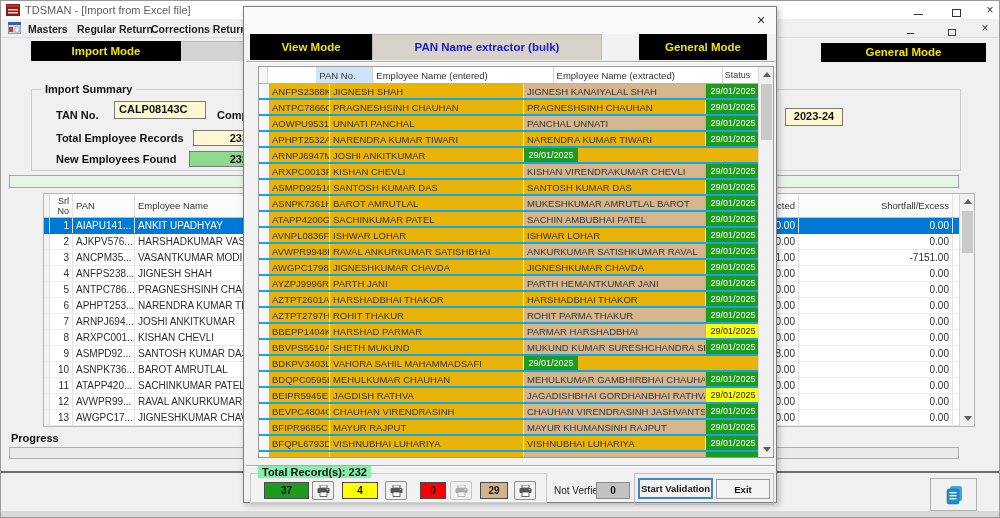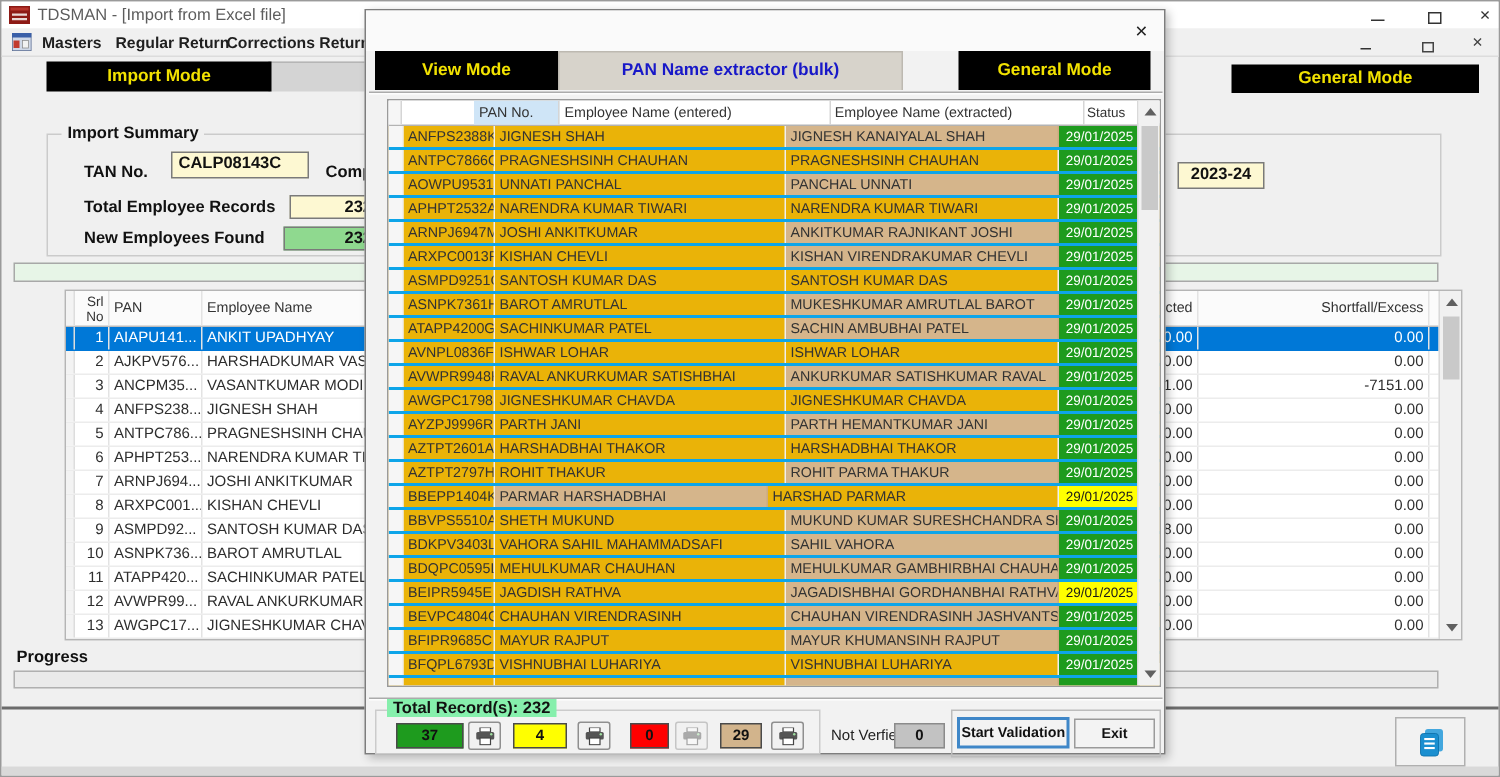--- a/index.html
+++ b/index.html
@@ -349,21 +349,20 @@
             <div class="mcell m-ind"></div>
             <div class="mcell m-pan">APHPT2532A</div>
             <div class="mcell m-ent">NARENDRA KUMAR TIWARI</div>
             <div class="mcell m-ext">NARENDRA KUMAR TIWARI</div>
             <div class="mcell m-status green">29/01/2025</div>
           </div>
           <div class="mrow">
             <div class="mcell m-ind"></div>
             <div class="mcell m-pan">ARNPJ6947M</div>
             <div class="mcell m-ent">JOSHI ANKITKUMAR</div>
-            <div class="mcell m-ext tan">ANKITKUMAR RAJNIKANT JOSHI</div>
             <div class="mcell m-status green">29/01/2025</div>
           </div>
           <div class="mrow">
             <div class="mcell m-ind"></div>
             <div class="mcell m-pan">ARXPC0013F</div>
             <div class="mcell m-ent">KISHAN CHEVLI</div>
             <div class="mcell m-ext tan">KISHAN VIRENDRAKUMAR CHEVLI</div>
             <div class="mcell m-status green">29/01/2025</div>
           </div>
           <div class="mrow">
@@ -425,36 +424,35 @@
           <div class="mrow">
             <div class="mcell m-ind"></div>
             <div class="mcell m-pan">AZTPT2797H</div>
             <div class="mcell m-ent">ROHIT THAKUR</div>
             <div class="mcell m-ext tan">ROHIT PARMA THAKUR</div>
             <div class="mcell m-status green">29/01/2025</div>
           </div>
           <div class="mrow">
             <div class="mcell m-ind"></div>
             <div class="mcell m-pan">BBEPP1404K</div>
+            <div class="mcell m-ent">HARSHAD PARMAR</div>
             <div class="mcell m-ext tan">PARMAR HARSHADBHAI</div>
-            <div class="mcell m-ent">HARSHAD PARMAR</div>
             <div class="mcell m-status yellow">29/01/2025</div>
           </div>
           <div class="mrow">
             <div class="mcell m-ind"></div>
             <div class="mcell m-pan">BBVPS5510A</div>
             <div class="mcell m-ent">SHETH MUKUND</div>
             <div class="mcell m-ext tan">MUKUND KUMAR SURESHCHANDRA SHETH</div>
             <div class="mcell m-status green">29/01/2025</div>
           </div>
           <div class="mrow">
             <div class="mcell m-ind"></div>
             <div class="mcell m-pan">BDKPV3403L</div>
             <div class="mcell m-ent">VAHORA SAHIL MAHAMMADSAFI</div>
-            <div class="mcell m-ext tan">SAHIL VAHORA</div>
             <div class="mcell m-status green">29/01/2025</div>
           </div>
           <div class="mrow">
             <div class="mcell m-ind"></div>
             <div class="mcell m-pan">BDQPC0595L</div>
             <div class="mcell m-ent">MEHULKUMAR CHAUHAN</div>
             <div class="mcell m-ext tan">MEHULKUMAR GAMBHIRBHAI CHAUHAN</div>
             <div class="mcell m-status green">29/01/2025</div>
           </div>
           <div class="mrow">

